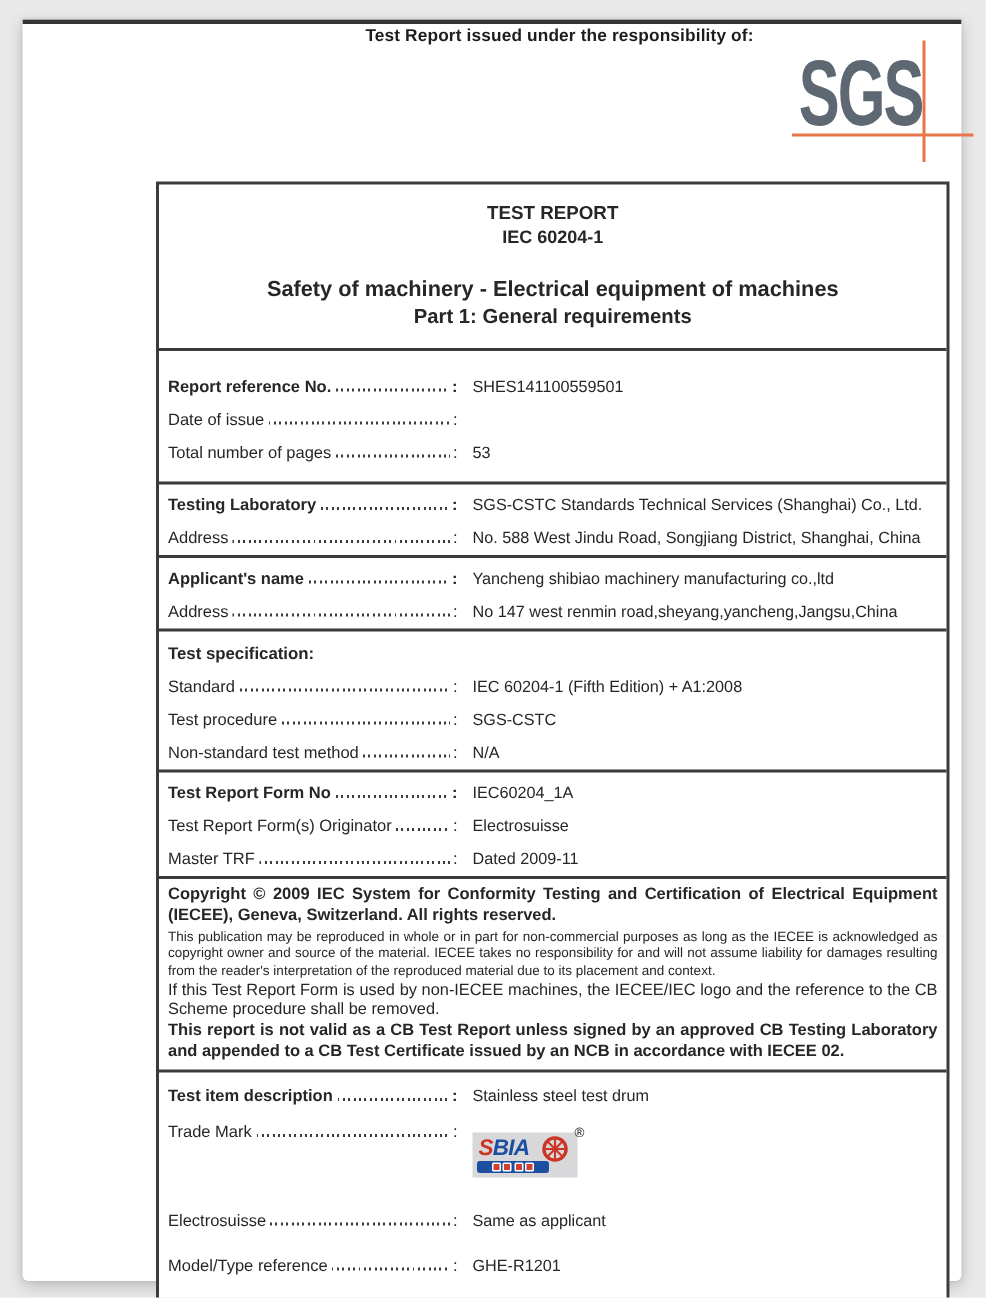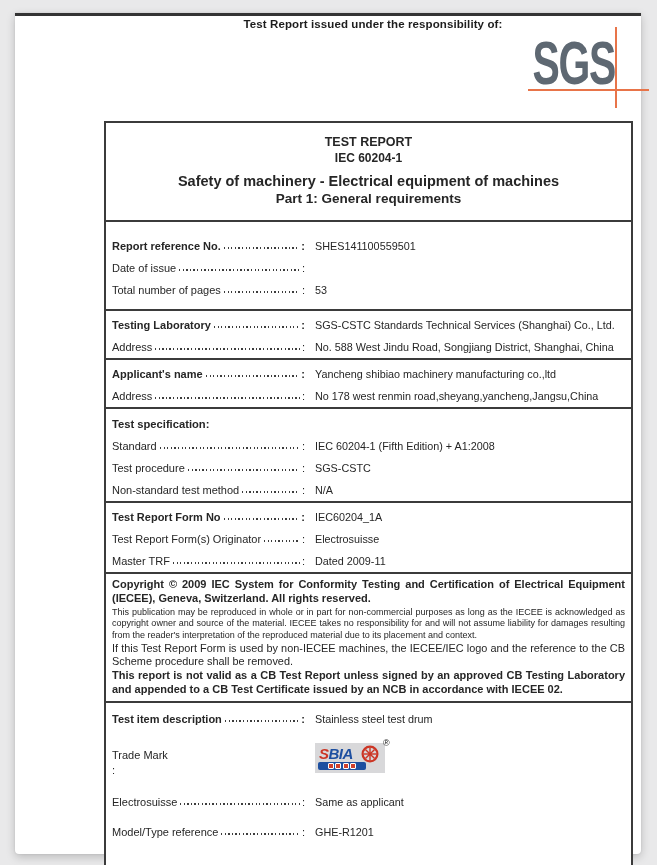--- a/index.html
+++ b/index.html
@@ -13,21 +13,21 @@
   .sgs{position:absolute;top:36px;right:42px;font-size:62px;line-height:.88;font-weight:bold;
     color:#5e6872;transform:scaleX(.66);transform-origin:100% 0;letter-spacing:-2px;}
   .sgs-v{position:absolute;left:615px;top:27px;width:2px;height:81px;background:#e87449;}
   .sgs-h{position:absolute;left:528px;top:89px;width:121px;height:2px;background:#e87449;}
   
   .rpt{position:absolute;left:104px;top:121px;width:529px;border:2px solid #3b3b3b;
     background:#fff;box-sizing:border-box;}
   .tblock{border-bottom:2px solid #3b3b3b;text-align:center;padding:12px 6px 12px;}
   .t1{font-size:12.5px;font-weight:bold;line-height:1.25;}
   .t2{font-size:12px;font-weight:bold;line-height:1.3;}
-  .t3{font-size:14.5px;font-weight:bold;line-height:1.25;margin-top:6px;}
+  .t3{font-size:14.5px;font-weight:bold;line-height:1.25;margin-top:18px;}
   .t4{font-size:13.5px;font-weight:bold;line-height:1.3;}
   .sec{border-bottom:2px solid #3b3b3b;padding:3px 0 0;}
   .sec.pt{padding-top:13px;padding-bottom:8px;}
   .sec:last-child{border-bottom:none;}
   .row{display:flex;align-items:center;height:22px;padding:0 6px;font-size:11px;}
   .lbl{width:193px;flex:none;display:flex;align-items:baseline;white-space:nowrap;overflow:hidden;}
   .lbl.b{font-weight:bold;}
   .dots{flex:1;height:2px;align-self:flex-end;margin:0 2px 3px 3px;
     background:repeating-linear-gradient(90deg,#3c3c3c 0 1.3px,transparent 1.3px 3.6px);}
   .colon::after{content:":";}
@@ -36,21 +36,21 @@
   
   .cp{border-bottom:2px solid #3b3b3b;padding:4px 6px 5px;text-align:justify;}
   .cp p{margin:0;}
   .cp .c1{font-size:11px;font-weight:bold;line-height:1.26;}
   .cp .c2{font-size:9px;line-height:1.3;margin-top:1px;}
   .cp .c3{font-size:10.9px;line-height:1.24;}
   .cp .c4{font-size:11px;font-weight:bold;line-height:1.26;}
   
   .row.r-item{height:25px;}
   .row.r-tm{height:52px;align-items:flex-start;padding-top:4px;}
-  .row.r-tm .lbl{margin-top:14px;flex-direction:column;}
+  .row.r-tm .lbl{margin-top:2px;}
   .row.r30{height:30px;}
   
   .tm-wrap{position:relative;width:80px;height:40px;margin-left:10px;margin-top:3px;}
   .tm-box{position:absolute;left:0;top:5px;width:70px;height:30px;background:#d8d8da;}
   .tm-text{position:absolute;left:4px;top:8px;font-size:15px;font-weight:bold;font-style:italic;
     color:#1d4fa0;letter-spacing:-.5px;line-height:1;}
   .tm-text .s{color:#cc3524;}
   .tm-wheel{position:absolute;left:46px;top:7px;}
   .tm-reg{position:absolute;left:68px;top:0;font-size:9px;color:#1a1a1a;font-style:normal;}
   .tm-strip{position:absolute;left:3px;top:24px;width:48px;height:8px;background:#1d4fa0;
@@ -132,21 +132,21 @@
           <span class="colon"></span>
         </span>
       <span class="val">Yancheng shibiao machinery manufacturing co.,ltd</span>
     </div>
     <div class="row">
       <span class="lbl">
           <span>Address</span>
           <span class="dots"></span>
           <span class="colon"></span>
         </span>
-      <span class="val">No 178 west renmin road,sheyang,yancheng,Jangsu,China</span>
+      <span class="val">No 147 west renmin road,sheyang,yancheng,Jangsu,China</span>
     </div>
   </div>
 
   <div class="sec">
     <div class="sechead">Test specification:</div>
     <div class="row">
       <span class="lbl">
           <span>Standard</span>
           <span class="dots"></span>
           <span class="colon"></span>

